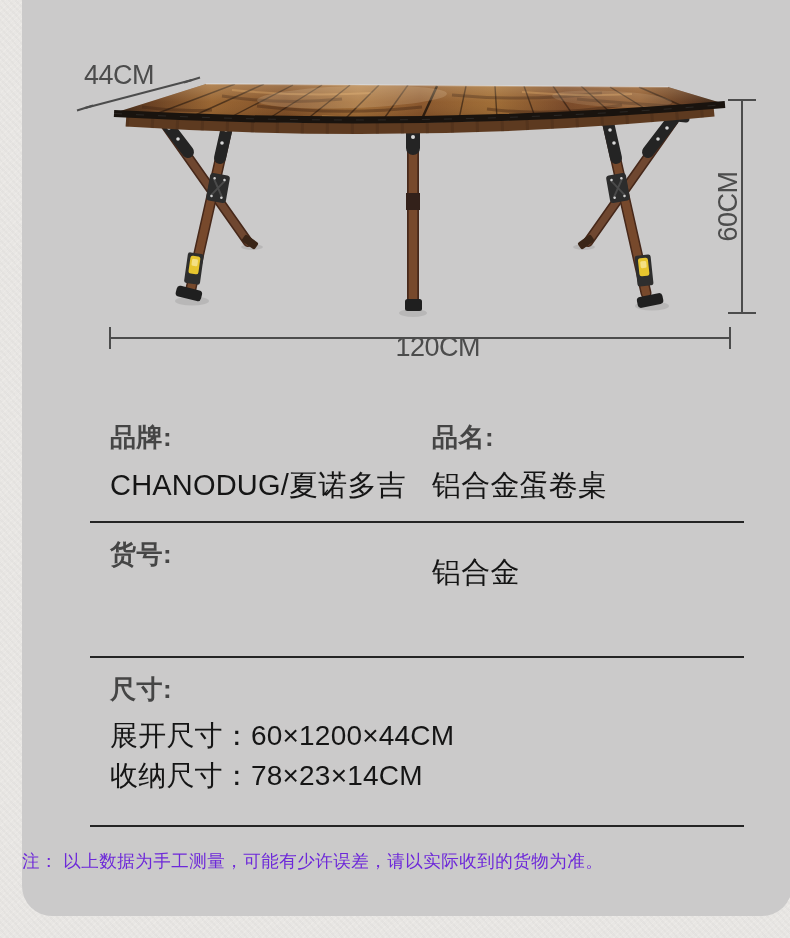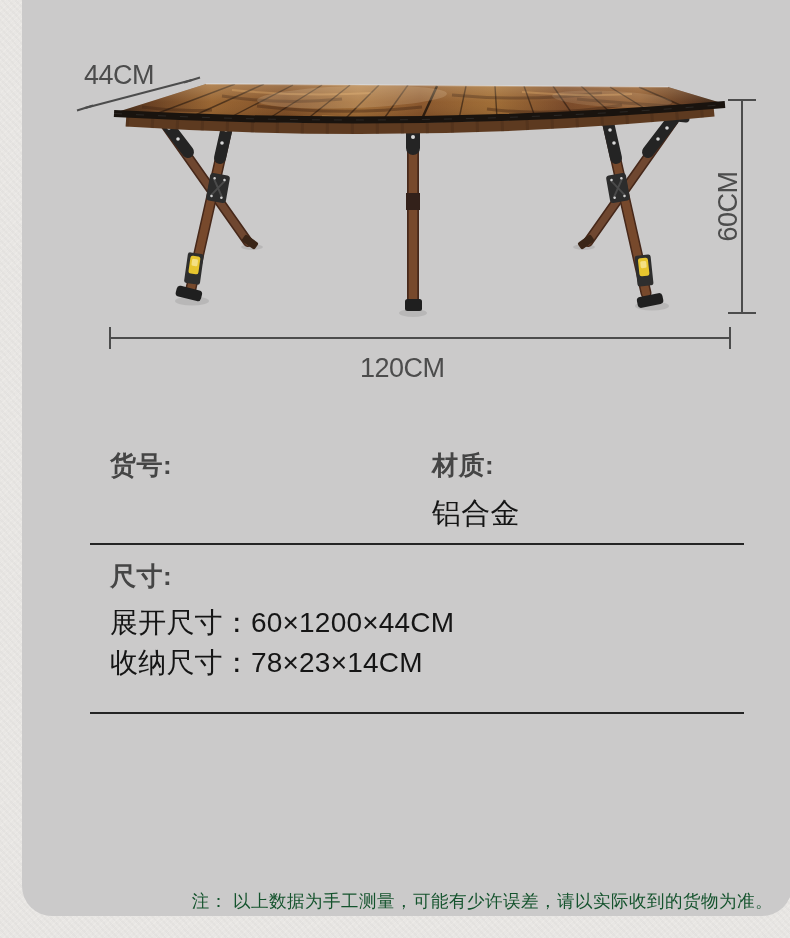--- a/index.html
+++ b/index.html
@@ -26,45 +26,45 @@
 
   .dim-label {
     position:absolute; color:#4c4c4c; font-size:27px; line-height:1;
     letter-spacing:-0.5px; white-space:nowrap;
   }
   .dim-44 { left:62px; top:62px; }
   .dim-60 {
     left:651px; top:193px; width:110px; height:27px; text-align:center;
     transform:rotate(-90deg);
   }
-  .dim-120 { left:338px; top:355px; width:120px; text-align:left; }
+  .dim-120 { left:338px; top:334px; width:120px; text-align:right; }
 
   .specs { position:absolute; left:68px; top:410px; width:654px; }
   .spec-row {
     display:grid; grid-template-columns:342px 1fr;
     border-bottom:2px solid #242424;
   }
   .spec-row.r1 { height:113px; padding-top:12px; }
-  .spec-row.r2 { height:135px; padding-top:40px; }
+  .spec-row.r2 { height:135px; padding-top:16px; }
   .spec-row.r3 { height:169px; padding-top:16px; }
   .cell-left { padding-left:20px; }
   .spec-label {
     font-size:26px; line-height:30px; font-weight:bold; color:#454545;
     letter-spacing:0.5px;
   }
   .spec-value {
     font-size:29px; line-height:34px; color:#151515; margin-top:16px;
     letter-spacing:0.2px; white-space:nowrap;
   }
   .spec-value.multi { font-size:28px; line-height:40px; margin-top:12px; }
   .spec-value .line { display:block; }
 
   .note {
-    position:absolute; left:0; top:889px; width:751px;
-    text-align:right; font-size:17.5px; color:#14532d; letter-spacing:0.5px;
+    position:absolute; left:0; top:849px; width:751px;
+    text-align:left; font-size:17.5px; color:#6d28d9; letter-spacing:0.5px;
   }
 </style>
 </head>
 <body>
 
 <div class="page">
   <div class="card">
 
     <svg class="figure-svg" viewBox="0 0 790 410" aria-hidden="true">
       <defs>
@@ -256,27 +256,36 @@
         <line x1="708" y1="327" x2="708" y2="349"></line>
       </g>
     </svg>
 
     <div class="dim-label dim-44">44CM</div>
     <div class="dim-label dim-60">60CM</div>
     <div class="dim-label dim-120">120CM</div>
 
     <div class="specs">
 
+      <div class="spec-row r1">
+        <div class="cell-left">
+          <div class="spec-label">品牌:</div>
+          <div class="spec-value">CHANODUG/夏诺多吉</div>
+        </div>
+        <div>
+          <div class="spec-label">品名:</div>
+          <div class="spec-value">铝合金蛋卷桌</div>
+        </div>
+      </div>
 
       <div class="spec-row r2">
         <div class="cell-left">
           <div class="spec-label">货号:</div>
         </div>
         <div>
-          <div class="spec-label">材质:</div>
           <div class="spec-value">铝合金</div>
         </div>
       </div>
 
       <div class="spec-row r3">
         <div class="cell-left">
           <div class="spec-label">尺寸:</div>
           <div class="spec-value multi">
             <span class="line">展开尺寸：60×1200×44CM</span>
             <span class="line">收纳尺寸：78×23×14CM</span>

